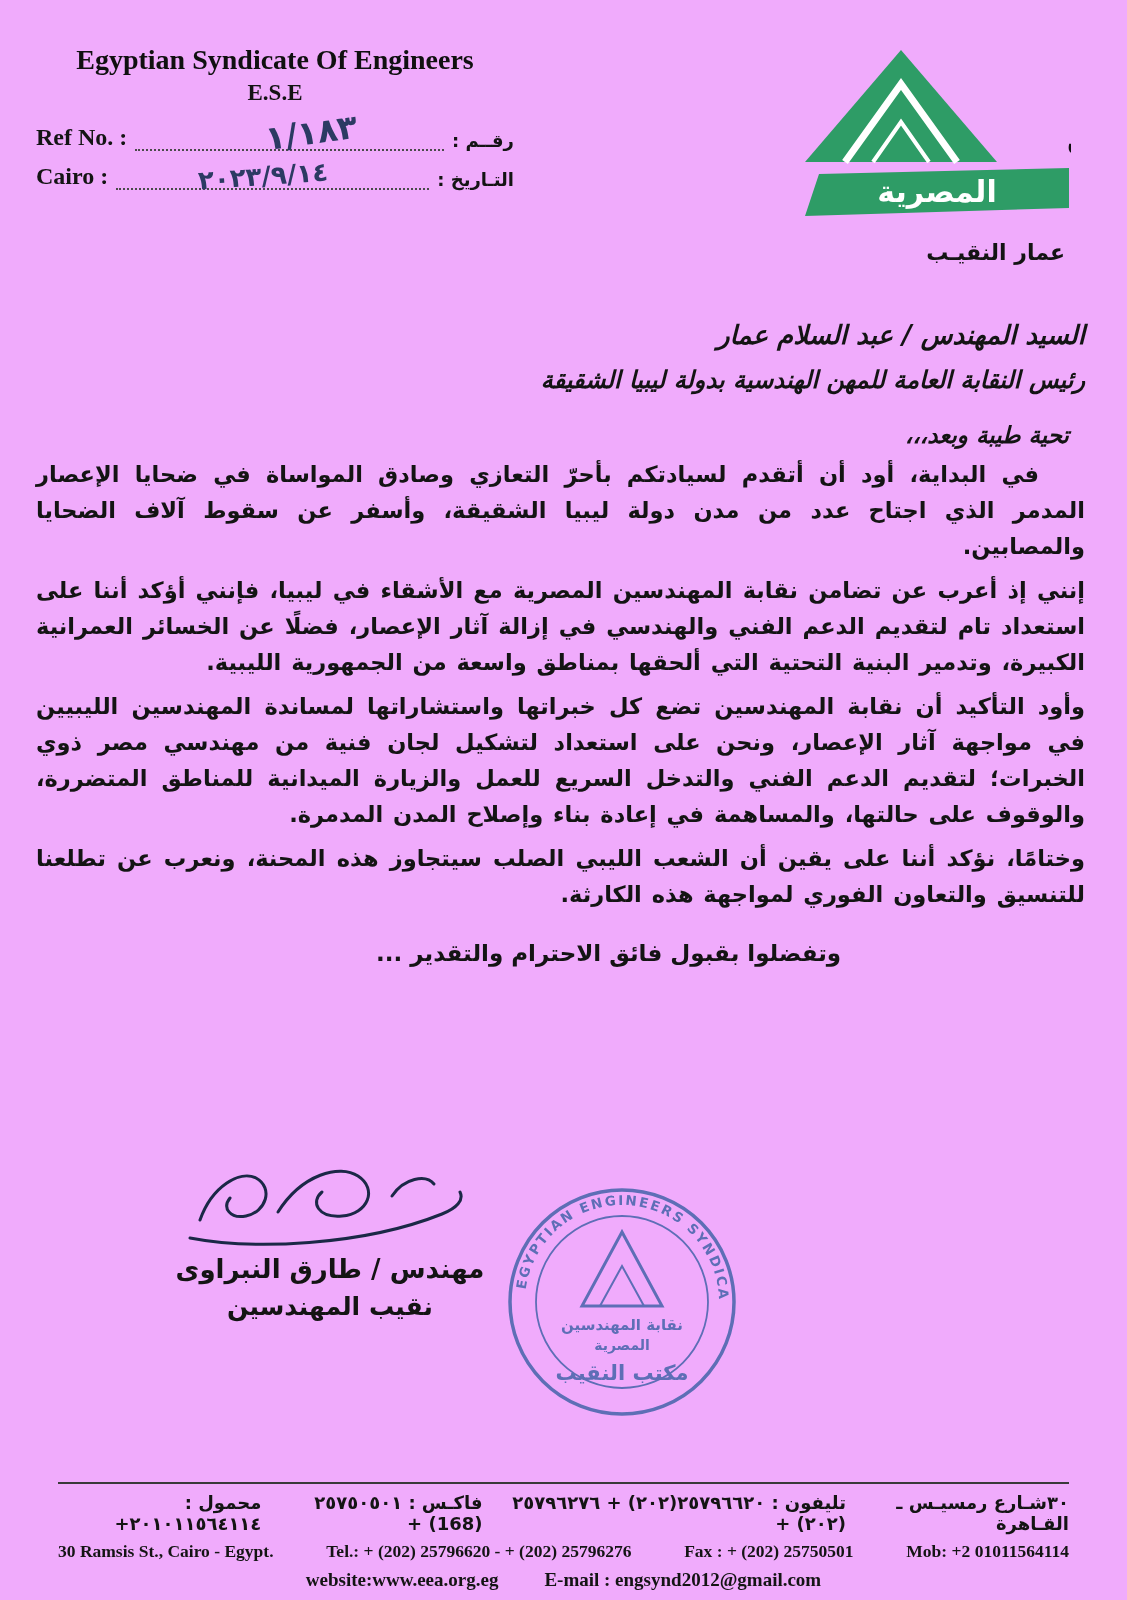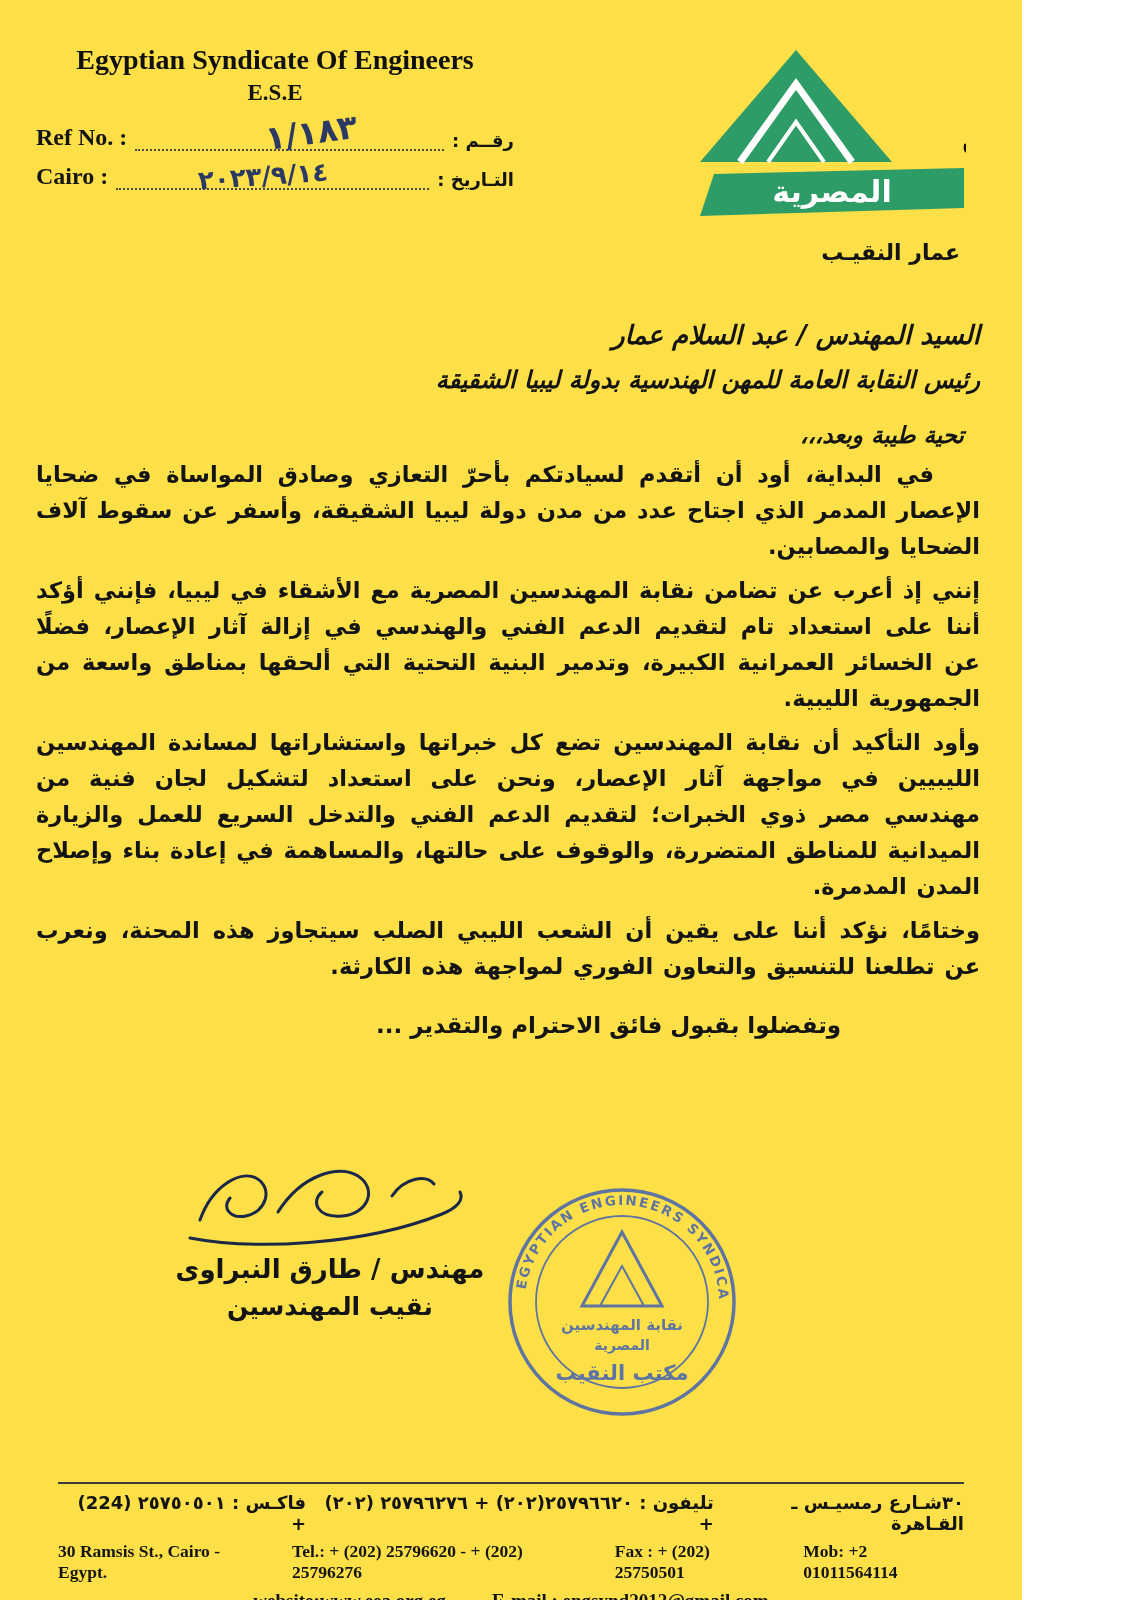--- a/index.html
+++ b/index.html
@@ -1,20 +1,20 @@
 <!DOCTYPE html>
 <html lang="ar"><head>
 <meta charset="utf-8">
 <style>
   * { margin:0; padding:0; box-sizing:border-box; }
   html,body { background:#ffffff; }
   .page {
     position:relative;
-    width:1022px; height:1600px;
-    background:#fde047;
+    width:1127px; height:1600px;
+    background:#f0abfc;
     font-family:"DejaVu Sans", sans-serif;
     color:#141414;
     overflow:hidden;
   }
 
   
   .lh-left { position:absolute; left:36px; top:44px; width:478px; }
   .org-name {
     font-family:"Liberation Serif", serif;
     font-weight:bold; font-size:28px; text-align:center; color:#101010;
@@ -164,21 +164,22 @@
       <text x="122" y="150" text-anchor="middle" font-size="15" font-weight="bold" fill="#4a66ad" direction="rtl">نقابة المهندسين</text>
       <text x="122" y="170" text-anchor="middle" font-size="14" font-weight="bold" fill="#4a66ad" direction="rtl">المصرية</text>
       <text x="122" y="200" text-anchor="middle" font-size="21" font-weight="bold" fill="#4a66ad" direction="rtl">مكتب النقيب</text>
     </svg>
   </div>
 
   <div class="footer">
     <div class="f-ar">
       <span>٣٠شـارع رمسيـس ـ القـاهرة</span>
       <span>تليفون : ٢٥٧٩٦٦٢٠(٢٠٢) + ٢٥٧٩٦٢٧٦ (٢٠٢) +</span>
-      <span>فاكـس : ٢٥٧٥٠٥٠١ (224) +</span>
+      <span>فاكـس : ٢٥٧٥٠٥٠١ (168) +</span>
+      <span>محمول : ٢٠١٠١١٥٦٤١١٤+</span>
     </div>
     <div class="f-en">
       <span>30 Ramsis St., Cairo - Egypt.</span>
       <span>Tel.: + (202) 25796620 - + (202) 25796276</span>
       <span>Fax : + (202) 25750501</span>
       <span>Mob: +2 01011564114</span>
     </div>
     <div class="f-web">
       <span>website:www.eea.org.eg</span>
       <span>E-mail : engsynd2012@gmail.com</span>

